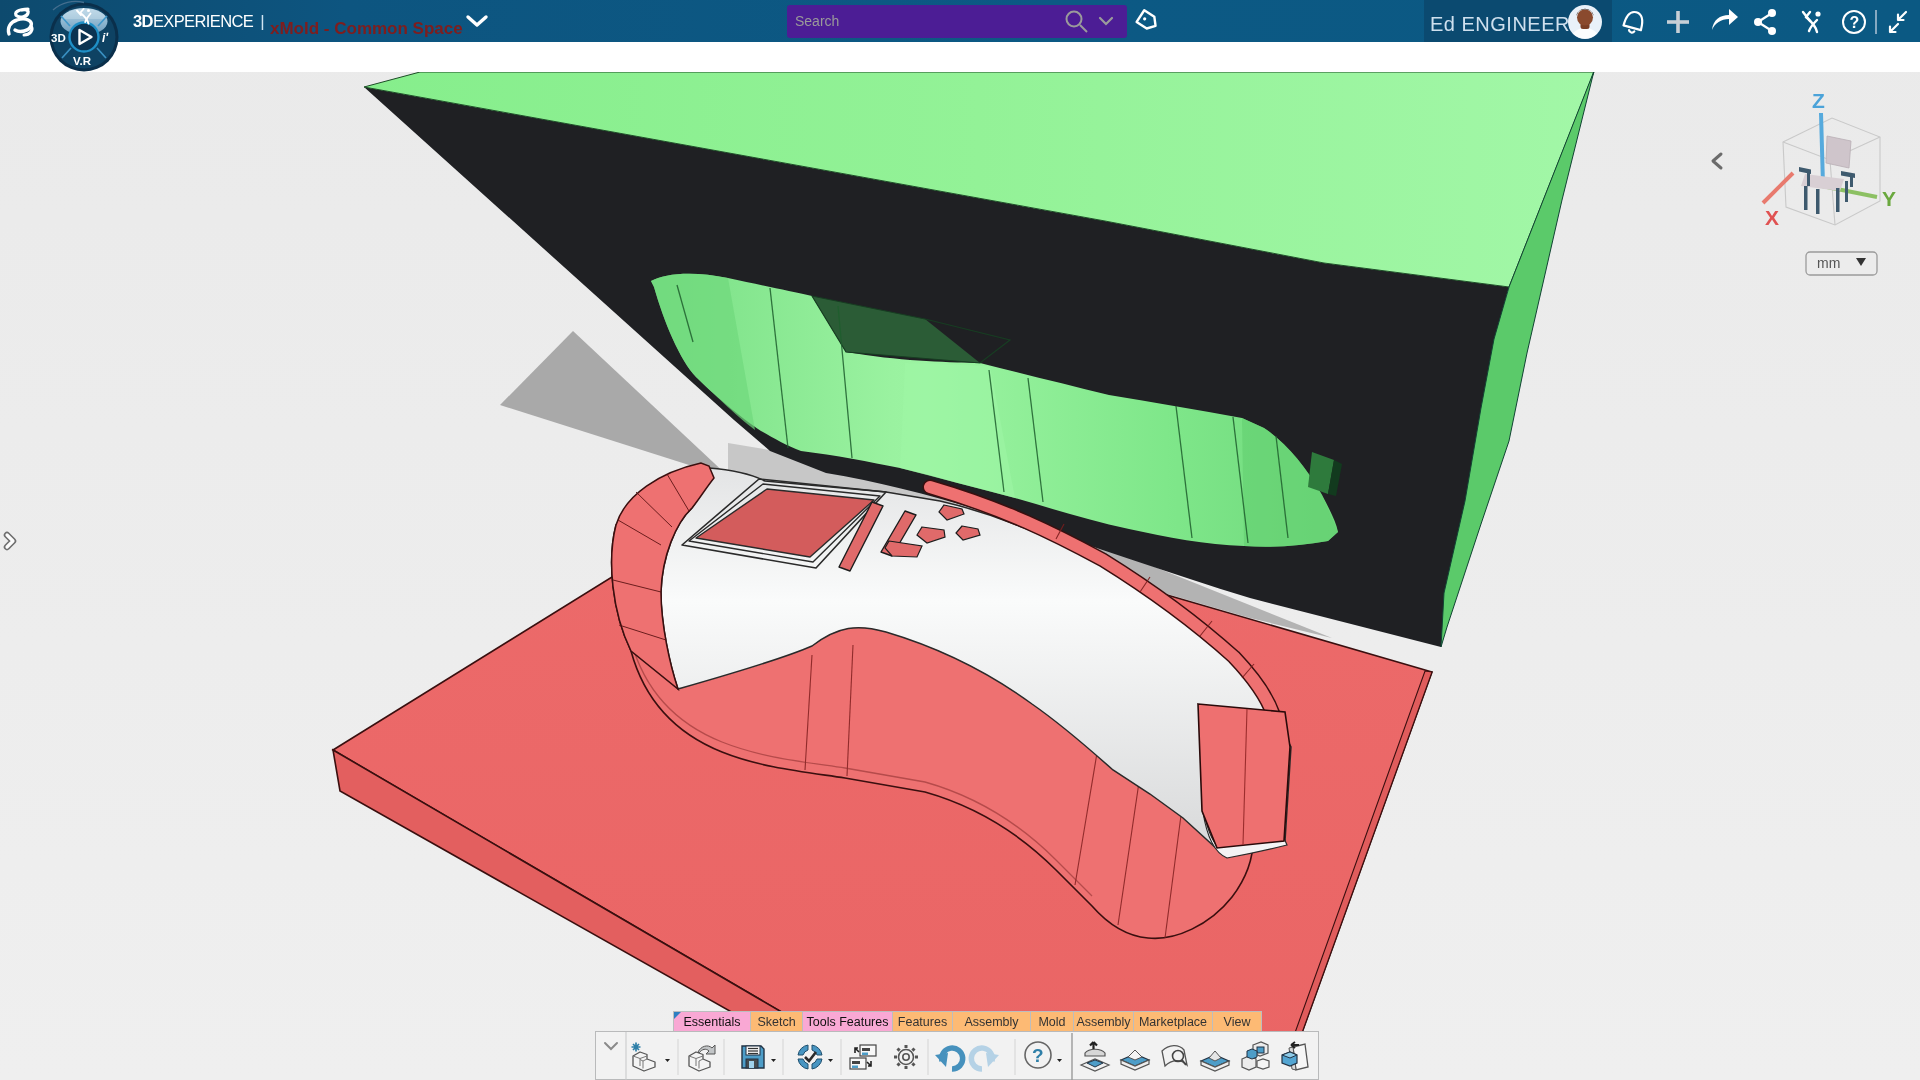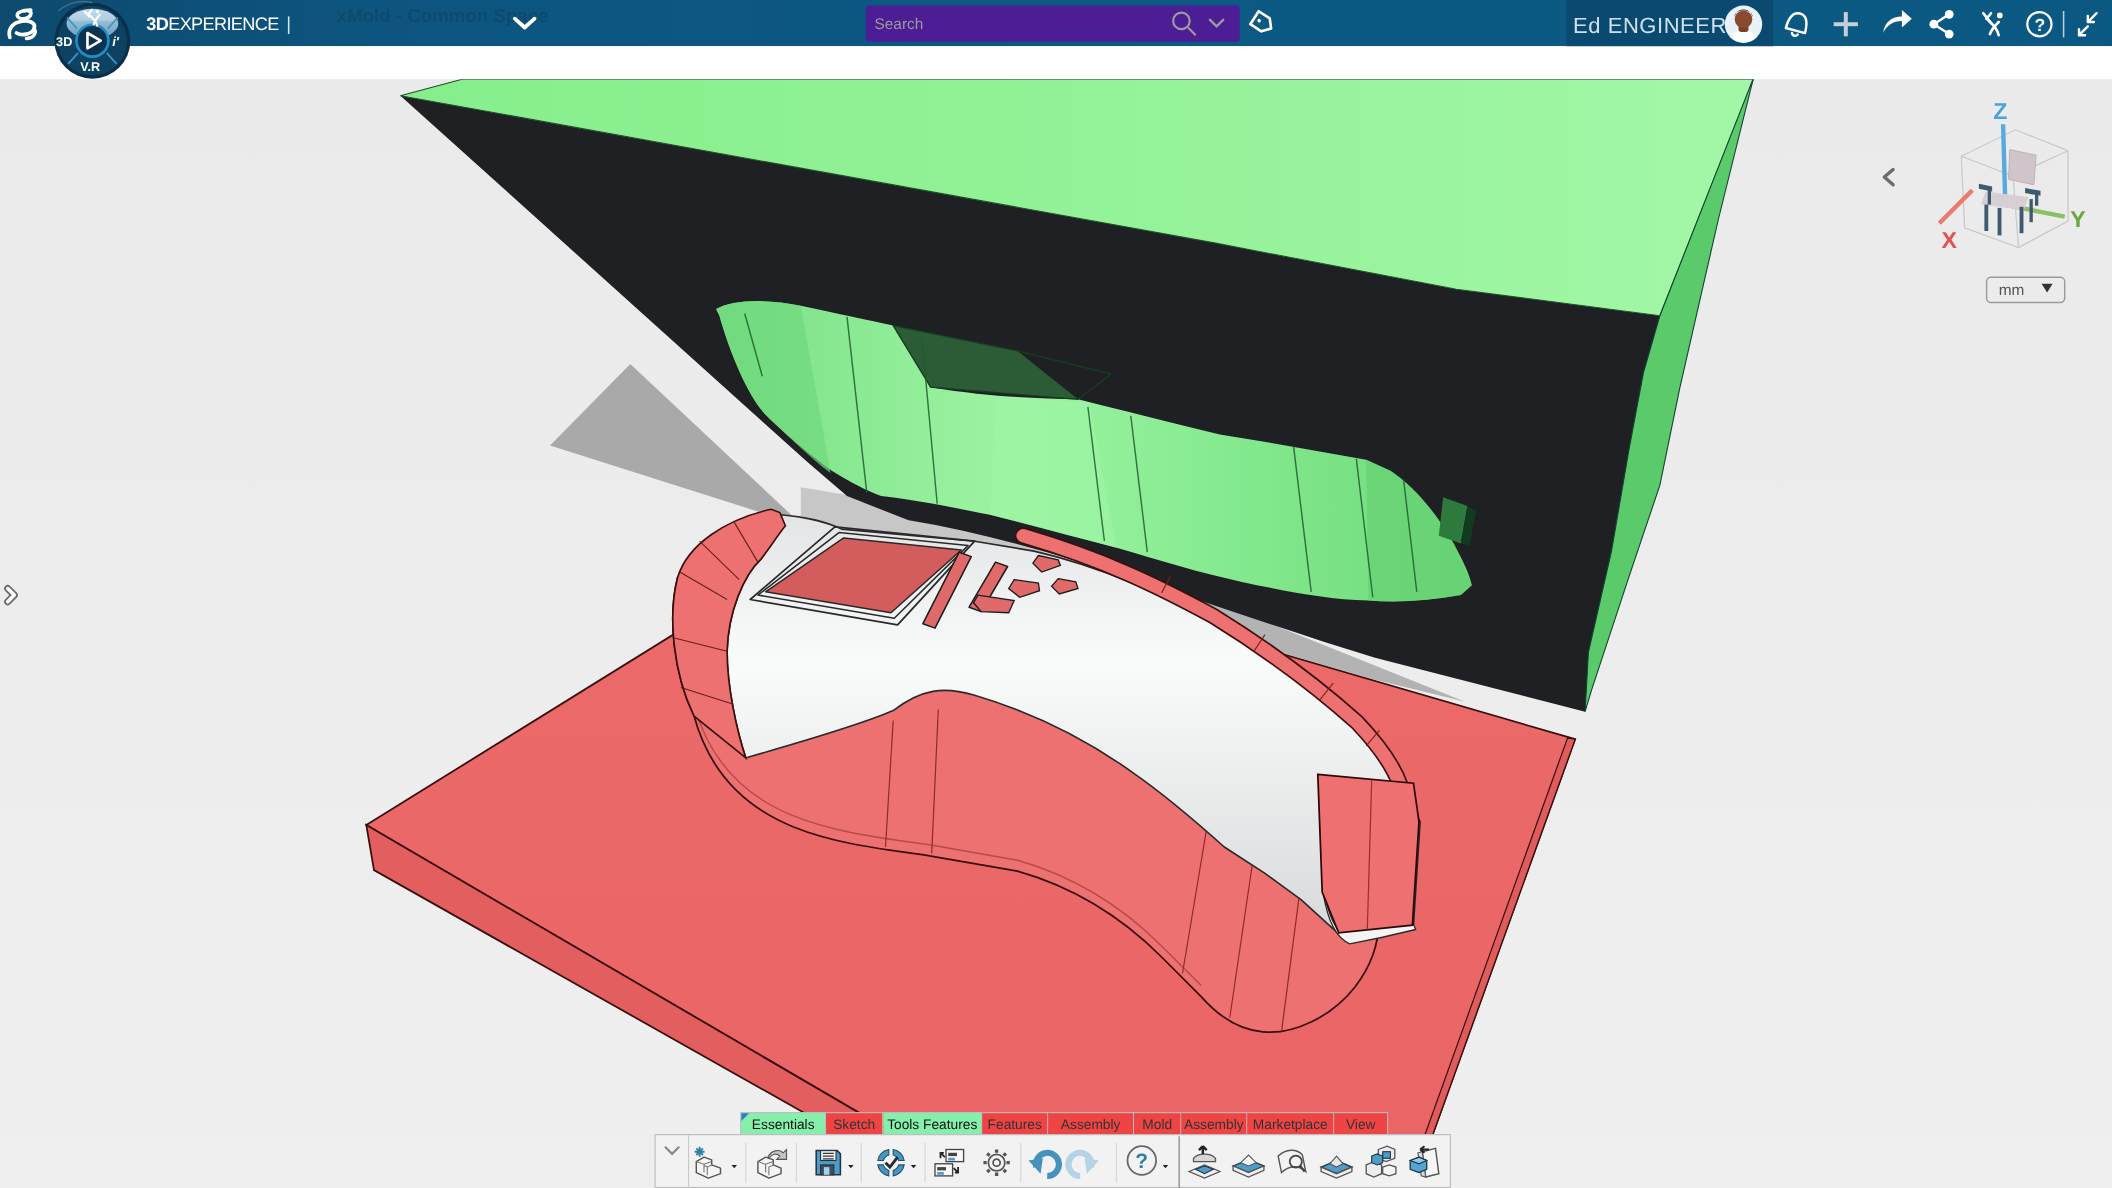--- a/index.html
+++ b/index.html
@@ -6,32 +6,32 @@
     font-family:"Liberation Sans",sans-serif;background:#ececec;}
   #stage{position:relative;width:1896px;height:1080px;}
   #scene{position:absolute;left:0;top:0;}
   
   #topbar{position:absolute;left:0;top:0;width:1920px;height:42px;
     background:linear-gradient(90deg,#0d4a6e 0%,#0d5580 18%,#0c5984 55%,#0b5983 100%);}
   #whitestrip{position:absolute;left:0;top:42px;width:1920px;height:30px;background:#ffffff;}
   #brand{position:absolute;left:133px;top:12px;color:#fff;font-size:16.5px;letter-spacing:-.6px;}
   #brand b{font-weight:bold;}
   #brand .sep{color:#cfe4f2;font-weight:300;font-size:17px;padding-left:7px;}
-  #appname{position:absolute;left:270px;top:5px;color:#0c4a6e;font-size:17px;font-weight:bold;margin-left:36px;}
+  #appname{position:absolute;left:270px;top:19px;color:#7f1d1d;font-size:17px;font-weight:bold;}
   #searchbox{position:absolute;left:787px;top:5px;width:340px;height:33px;background:#4c1d95;border-radius:3px;}
   #searchbox .ph{position:absolute;left:8px;top:8px;color:#9a9a9a;font-size:14px;}
   #userarea{position:absolute;left:1424px;top:0;width:188px;height:42px;background:#0b4a70;}
   #username{position:absolute;left:1430px;top:13px;color:#cfe0ee;font-size:20px;letter-spacing:.5px;}
   
   #tabs{position:absolute;left:673px;top:1011px;height:21px;display:flex;font-size:12.5px;}
-  #tabs .tab{height:21px;line-height:20px;background:#ef4444;color:#333;text-align:center;
+  #tabs .tab{height:21px;line-height:20px;background:#fdba74;color:#333;text-align:center;
      border:1px solid #bcbdbe;border-left:none;box-sizing:border-box;position:relative;
      white-space:nowrap;overflow:hidden;}
   #tabs .tab.first{border-left:1px solid #bcbdbe;}
-  #tabs .tab.active{background:#86efac;color:#111;}
+  #tabs .tab.active{background:#f9a8d4;color:#111;}
   #tabtri{position:absolute;left:674px;top:1012px;width:0;height:0;
      border-top:7px solid #2e7fc2;border-right:7px solid transparent;}
   #toolbar{position:absolute;left:595px;top:1031px;width:724px;height:49px;background:#f2f2f2;
      border:1px solid #b9babb;box-sizing:border-box;}
 </style>
 </head>
 <body>
 <div id="stage">
   <svg id="scene" width="1920" height="1080" viewBox="0 0 1920 1080">
     <defs>

